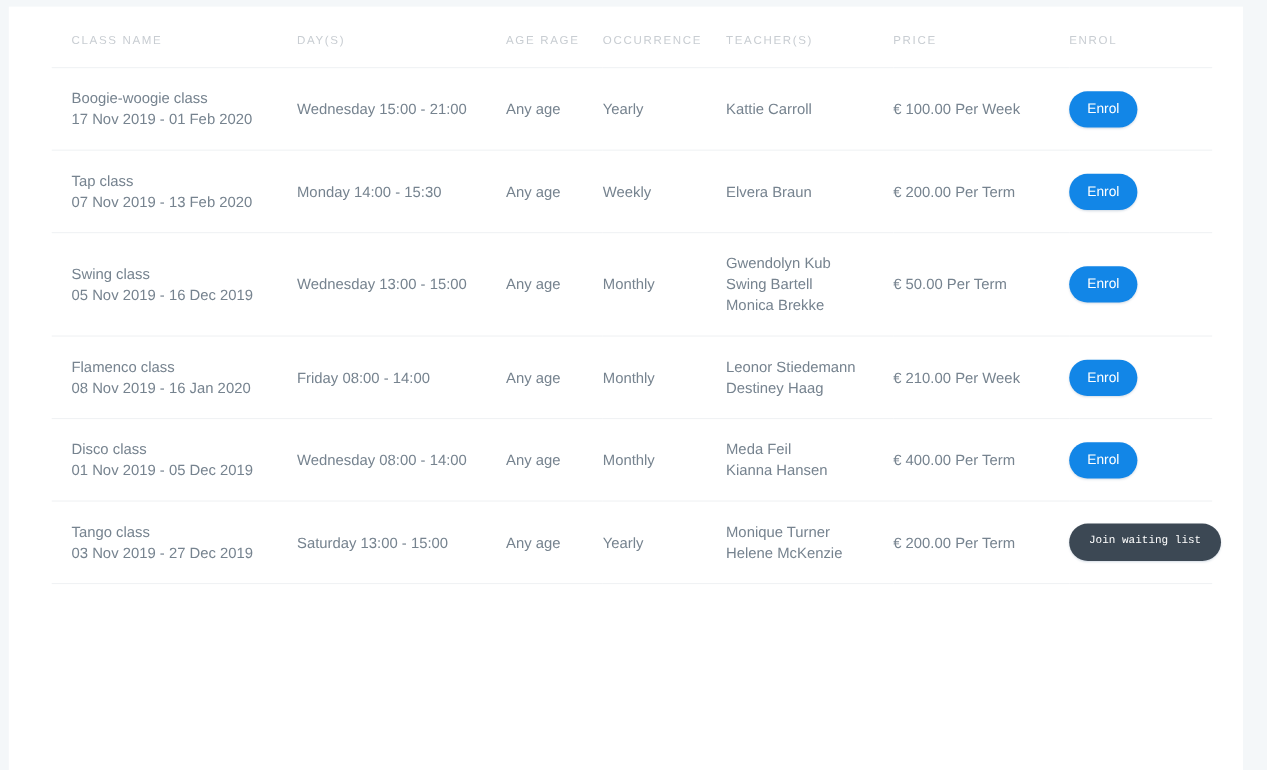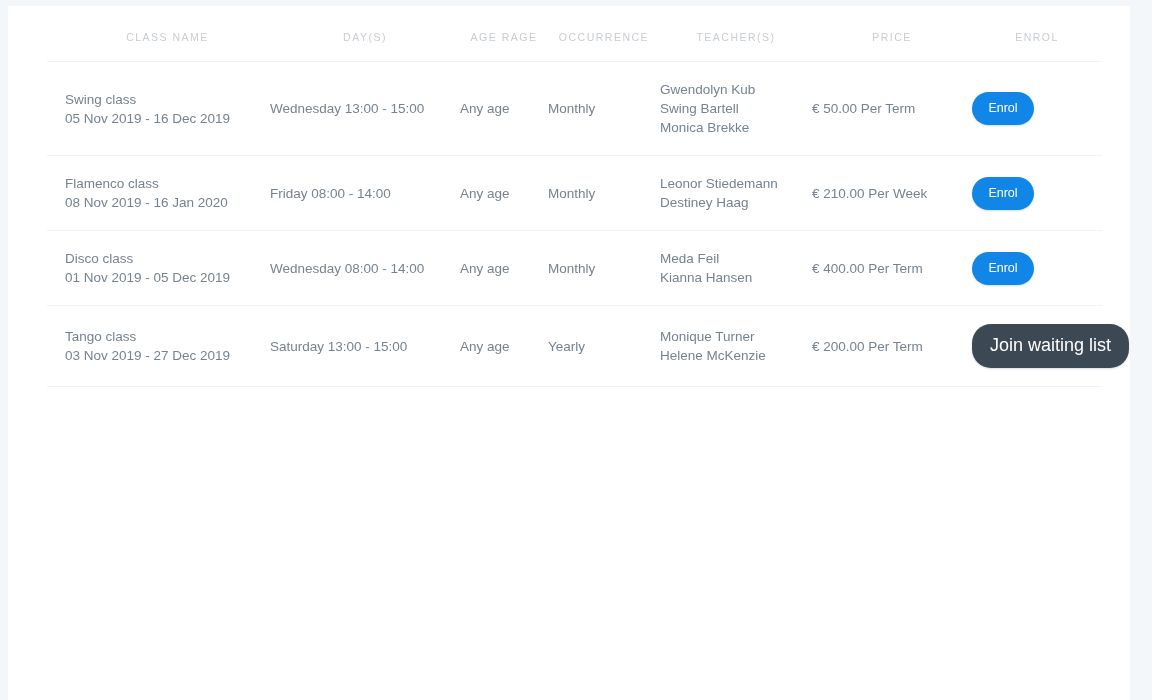--- a/index.html
+++ b/index.html
@@ -40,21 +40,21 @@
   }
 
   table.enrolments {
     width: 1035px;
     border-collapse: collapse;
     table-layout: fixed;
     margin-top: 25px;
   }
 
   table.enrolments thead th {
-    text-align: center;
+    text-align: left;
     font-size: 10.5px;
     font-weight: 400;
     letter-spacing: 1.5px;
     color: #c8cdd2;
     padding: 0 0 18px 0;
     vertical-align: bottom;
     white-space: nowrap;
   }
 
   table.enrolments tbody tr {
@@ -98,24 +98,25 @@
   .btn-enrol {
     background: #1286e7;
     font-size: 12.5px;
     border-radius: 17px;
     padding: 9px 0 10px 0;
     width: 62px;
     box-shadow: 0 1px 2px rgba(16,60,110,0.18);
   }
   .btn-waiting {
     background: #3c4854;
-    font-size: 18px;
+    font-size: 10px;
     border-radius: 19px;
     padding: 11px 18px 12px 18px;
     box-shadow: 0 1px 2px rgba(16,60,110,0.18);
+    font-family: Liberation Mono, monospace;
   }
   .enrol-cell { text-align: left; }
 </style>
 </head>
 <body>
 
 <div class="page-card">
 
 
   <div class="table-wrap">
@@ -127,20 +128,48 @@
           <th class="col-age">AGE RAGE</th>
           <th class="col-occ">OCCURRENCE</th>
           <th class="col-teacher">TEACHER(S)</th>
           <th class="col-price">PRICE</th>
           <th class="col-enrol">ENROL</th>
         </tr>
       </thead>
       <tbody id="table-body">
           <tr>
             <td class="col-class cell-lines">
+              <div>Boogie-woogie class</div>
+              <div>17 Nov 2019 - 01 Feb 2020</div>
+            </td>
+            <td class="col-days">Wednesday 15:00 - 21:00</td>
+            <td class="col-age">Any age</td>
+            <td class="col-occ">Yearly</td>
+            <td class="col-teacher cell-lines">
+              <div>Kattie Carroll</div>
+            </td>
+            <td class="col-price">€ 100.00 Per Week</td>
+            <td class="col-enrol enrol-cell"><button class="btn btn-enrol">Enrol</button></td>
+          </tr>
+          <tr>
+            <td class="col-class cell-lines">
+              <div>Tap class</div>
+              <div>07 Nov 2019 - 13 Feb 2020</div>
+            </td>
+            <td class="col-days">Monday 14:00 - 15:30</td>
+            <td class="col-age">Any age</td>
+            <td class="col-occ">Weekly</td>
+            <td class="col-teacher cell-lines">
+              <div>Elvera Braun</div>
+            </td>
+            <td class="col-price">€ 200.00 Per Term</td>
+            <td class="col-enrol enrol-cell"><button class="btn btn-enrol">Enrol</button></td>
+          </tr>
+          <tr>
+            <td class="col-class cell-lines">
               <div>Swing class</div>
               <div>05 Nov 2019 - 16 Dec 2019</div>
             </td>
             <td class="col-days">Wednesday 13:00 - 15:00</td>
             <td class="col-age">Any age</td>
             <td class="col-occ">Monthly</td>
             <td class="col-teacher cell-lines">
               <div>Gwendolyn Kub</div>
               <div>Swing Bartell</div>
               <div>Monica Brekke</div>

